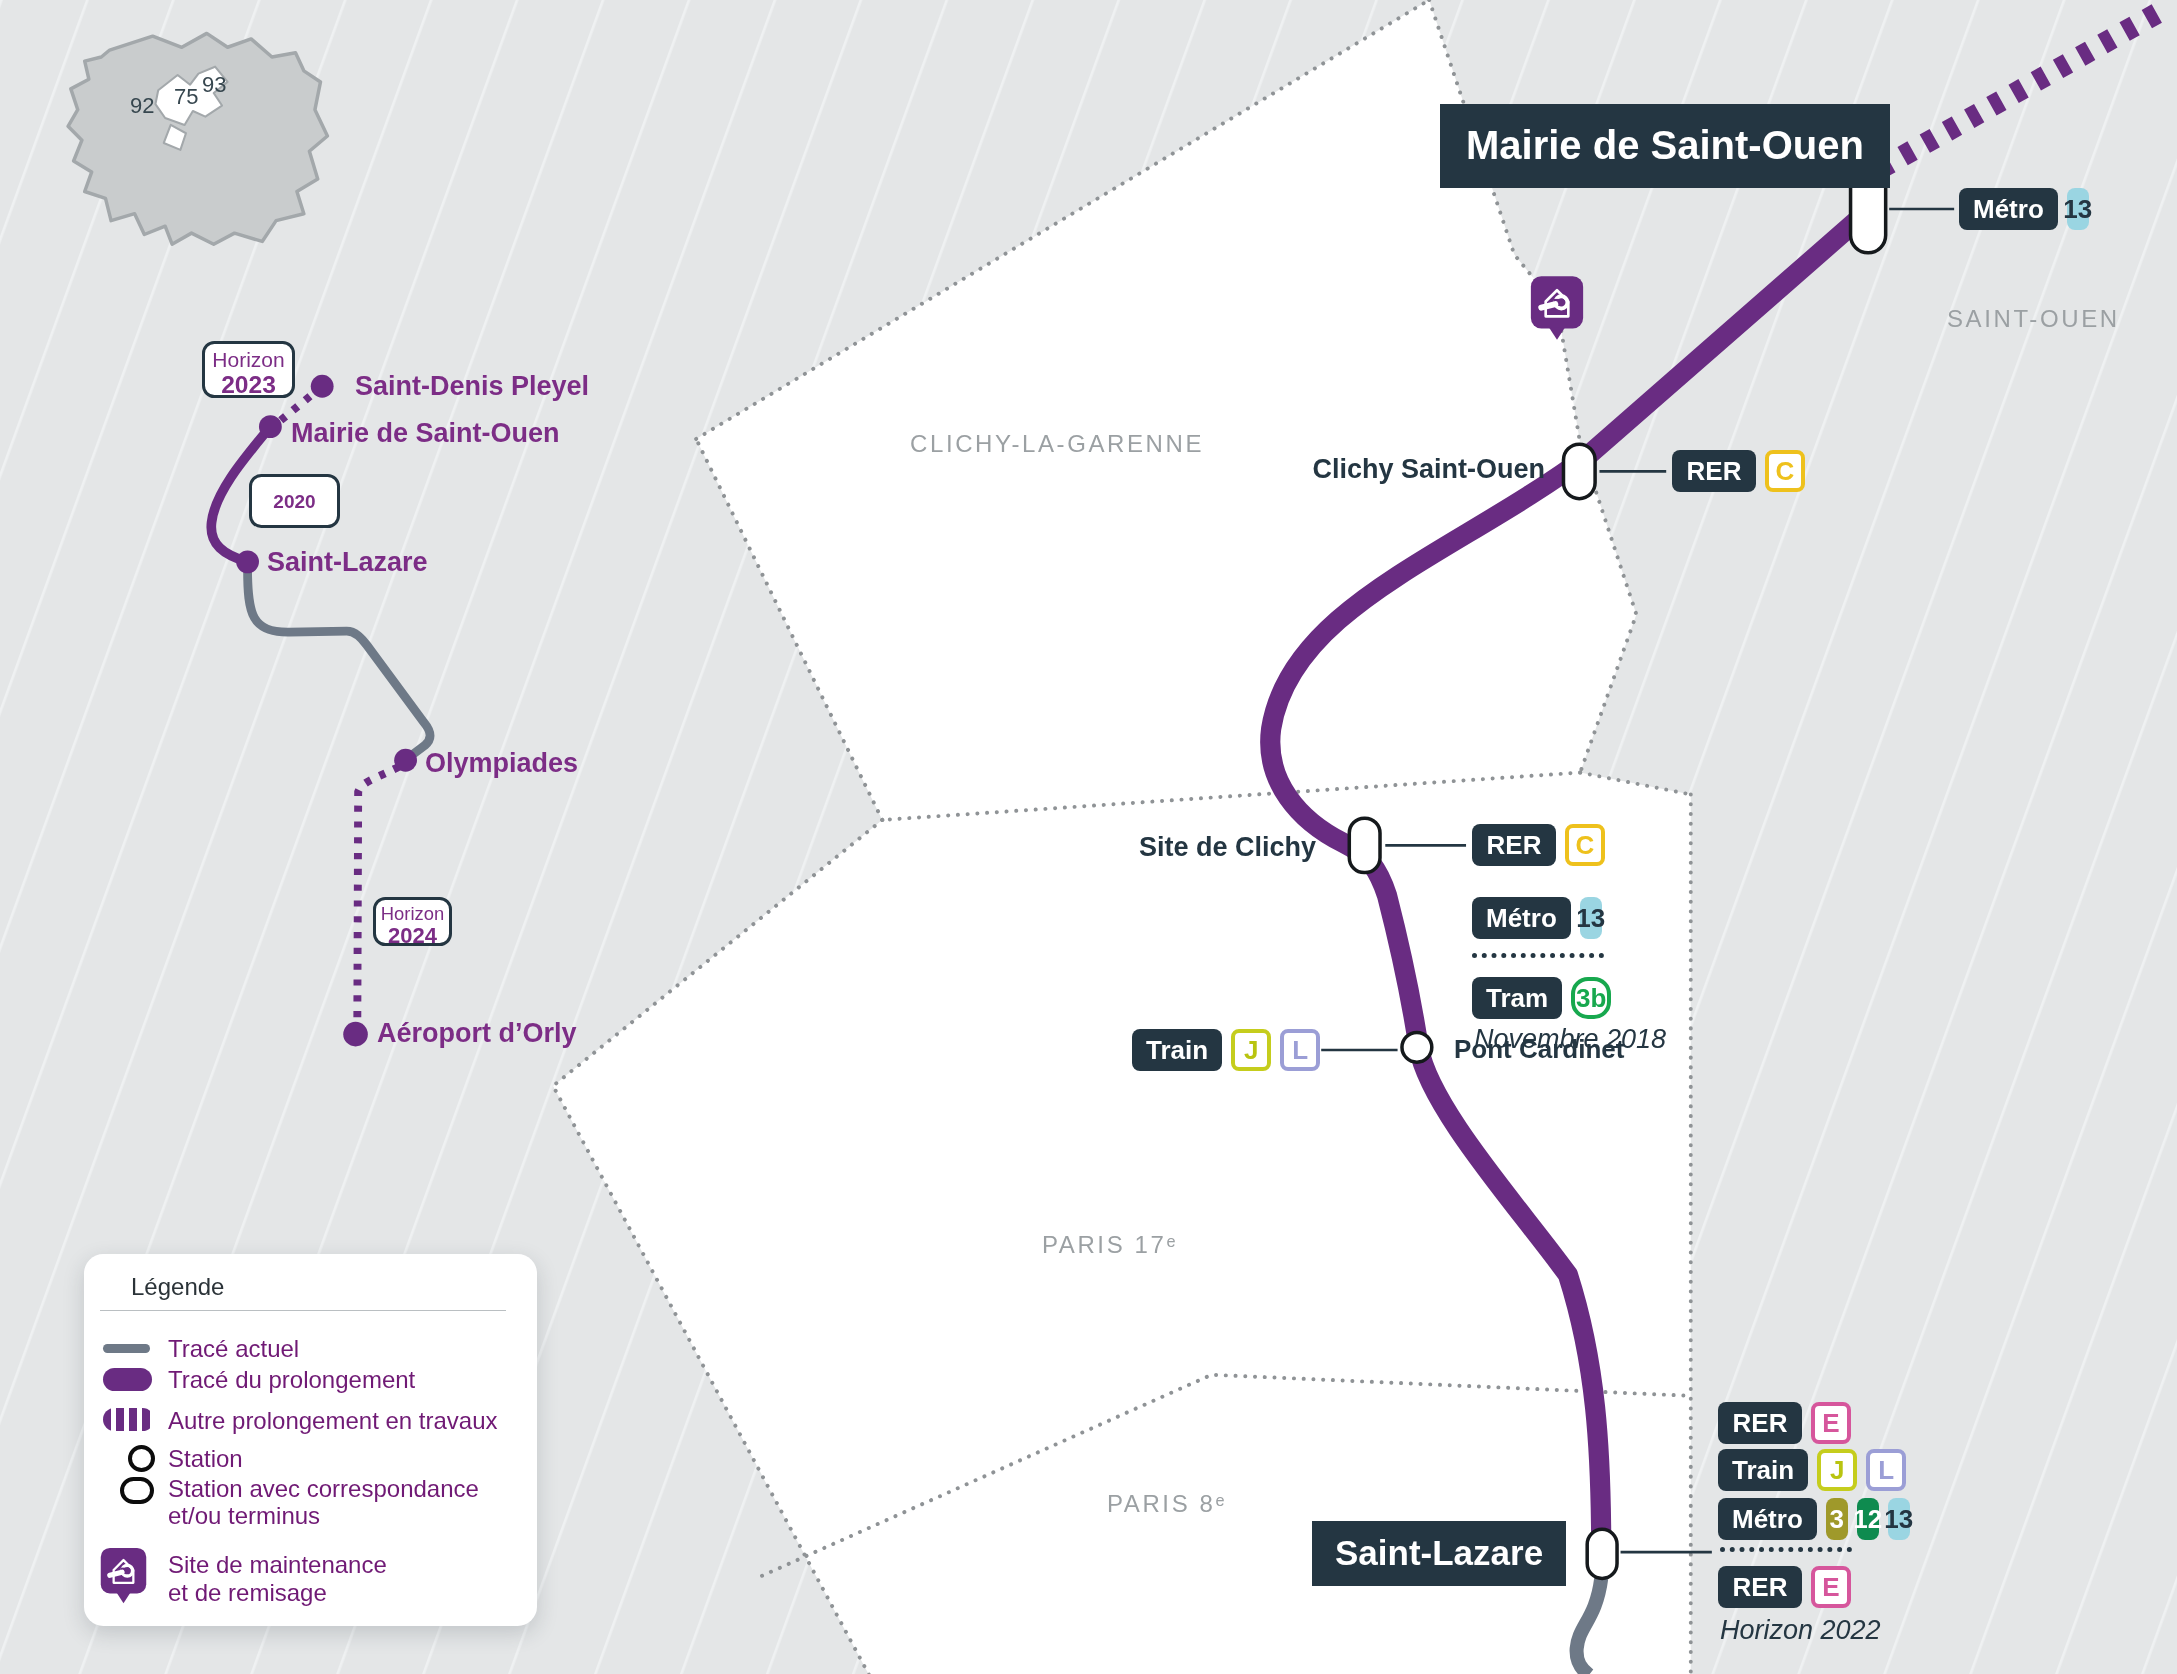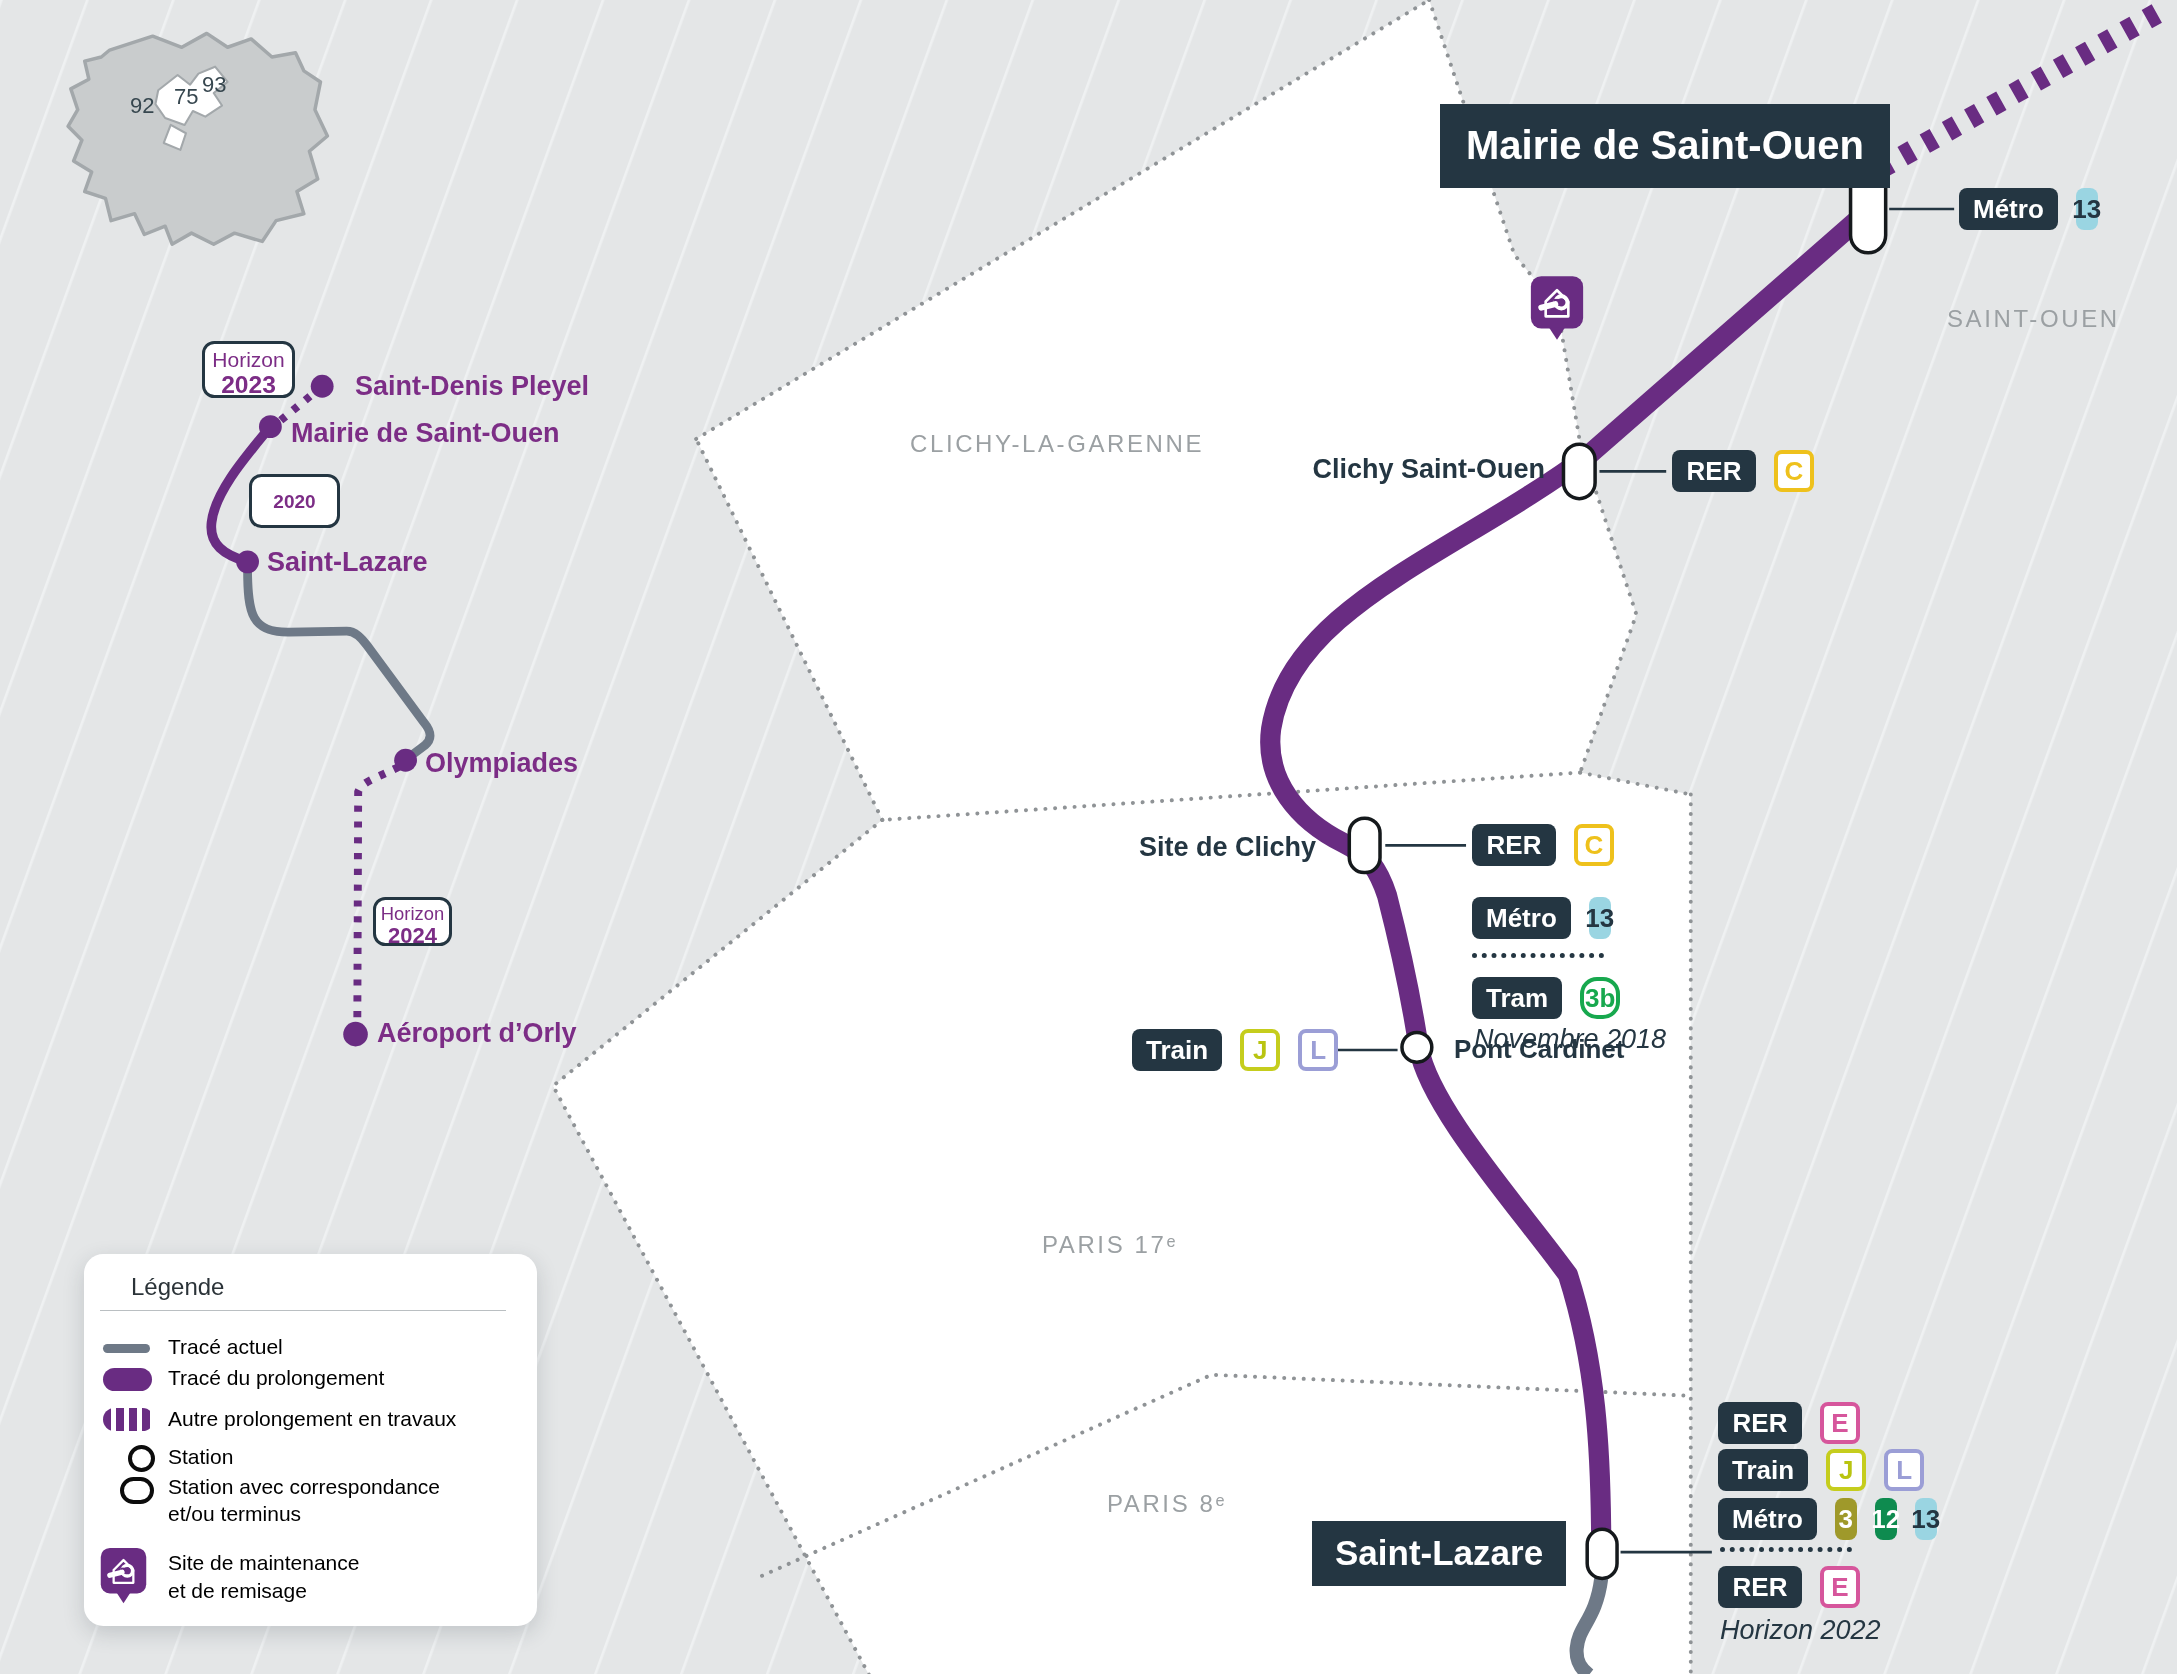--- a/index.html
+++ b/index.html
@@ -10,21 +10,21 @@
   
   .region-label{position:absolute;color:#9ba0a3;font-size:24px;letter-spacing:2.6px;white-space:nowrap;}
   .stn-label{position:absolute;color:#243642;font-size:27px;font-weight:700;white-space:nowrap;}
   .stn-label.ralign{text-align:right;}
   .stn-box{position:absolute;background:#243642;color:#ffffff;font-weight:700;white-space:nowrap;}
   .stn-box.big{font-size:40px;padding:19.3px 26px;}
   .stn-box.med{font-size:35px;padding:12.3px 23px;}
   .note-italic{position:absolute;color:#243642;font-size:27px;font-style:italic;white-space:nowrap;}
 
   
-  .brow{position:absolute;display:flex;gap:18px;align-items:center;}
+  .brow{position:absolute;display:flex;gap:9px;align-items:center;}
   .bdg{display:inline-flex;align-items:center;justify-content:center;height:42px;
        border-radius:8px;font-weight:700;font-size:26px;box-sizing:border-box;white-space:nowrap;}
   .bdg-word{background:#243642;color:#fff;padding:0 14px;min-width:84px;}
   .bdg-letter{width:40px;background:#fff;border:4.4px solid #000;}
   .bdg-fill{width:22px;}
   .lc{border-color:#eec11c;color:#eec11c;}
   .lj{border-color:#c5cd1d;color:#b9c410;}
   .ll{border-color:#9b9ed6;color:#9b9ed6;}
   .le{border-color:#d6569c;color:#d6569c;}
   .l3b{border-color:#17a84e;color:#17a84e;border-radius:17px;}
@@ -41,21 +41,21 @@
   .hbox .hy{font-size:24.6px;font-weight:700;line-height:26px;}
   .hbox.small .hw{font-size:18.4px;line-height:21px;margin-top:2.6px;}
   .hbox.small .hy{font-size:22px;line-height:23px;}
   .hbox.yearonly .hy{font-size:19px;}
 
   
   .legend{position:absolute;left:84px;top:1254px;width:453px;height:372px;background:#fff;
           border-radius:19.3px;box-shadow:0 7px 21px rgba(40,50,60,.18);}
   .legend-title{position:absolute;left:16px;top:19.3px;font-size:24px;color:#2b3338;margin-left:31px;}
   .legend-rule{position:absolute;left:16px;top:56px;width:406px;height:0;border-top:1.8px solid #babfc2;}
-  .lg-label{position:absolute;font-size:21px;color:#000000;white-space:nowrap;}
+  .lg-label{position:absolute;font-size:24px;color:#701a75;white-space:nowrap;}
   .sw-gray{position:absolute;width:47px;height:8.8px;border-radius:4.4px;background:#6e7987;}
   .sw-purple{position:absolute;width:49px;height:23px;border-radius:11.4px;background:#692c82;}
   .sw-dashed{position:absolute;width:51px;height:23px;border-radius:11.4px;
              background:repeating-linear-gradient(90deg,#692c82 0 8px,#ffffff 8px 13px);}
   .sw-circle{position:absolute;width:19.3px;height:19.3px;border:4.4px solid #0c0c0c;border-radius:50%;background:#fff;}
   .sw-oval{position:absolute;width:26px;height:19.3px;border:4.4px solid #0c0c0c;border-radius:14px;background:#fff;}
   .mmarker{position:absolute;}
 </style>
 </head>
 <body>

